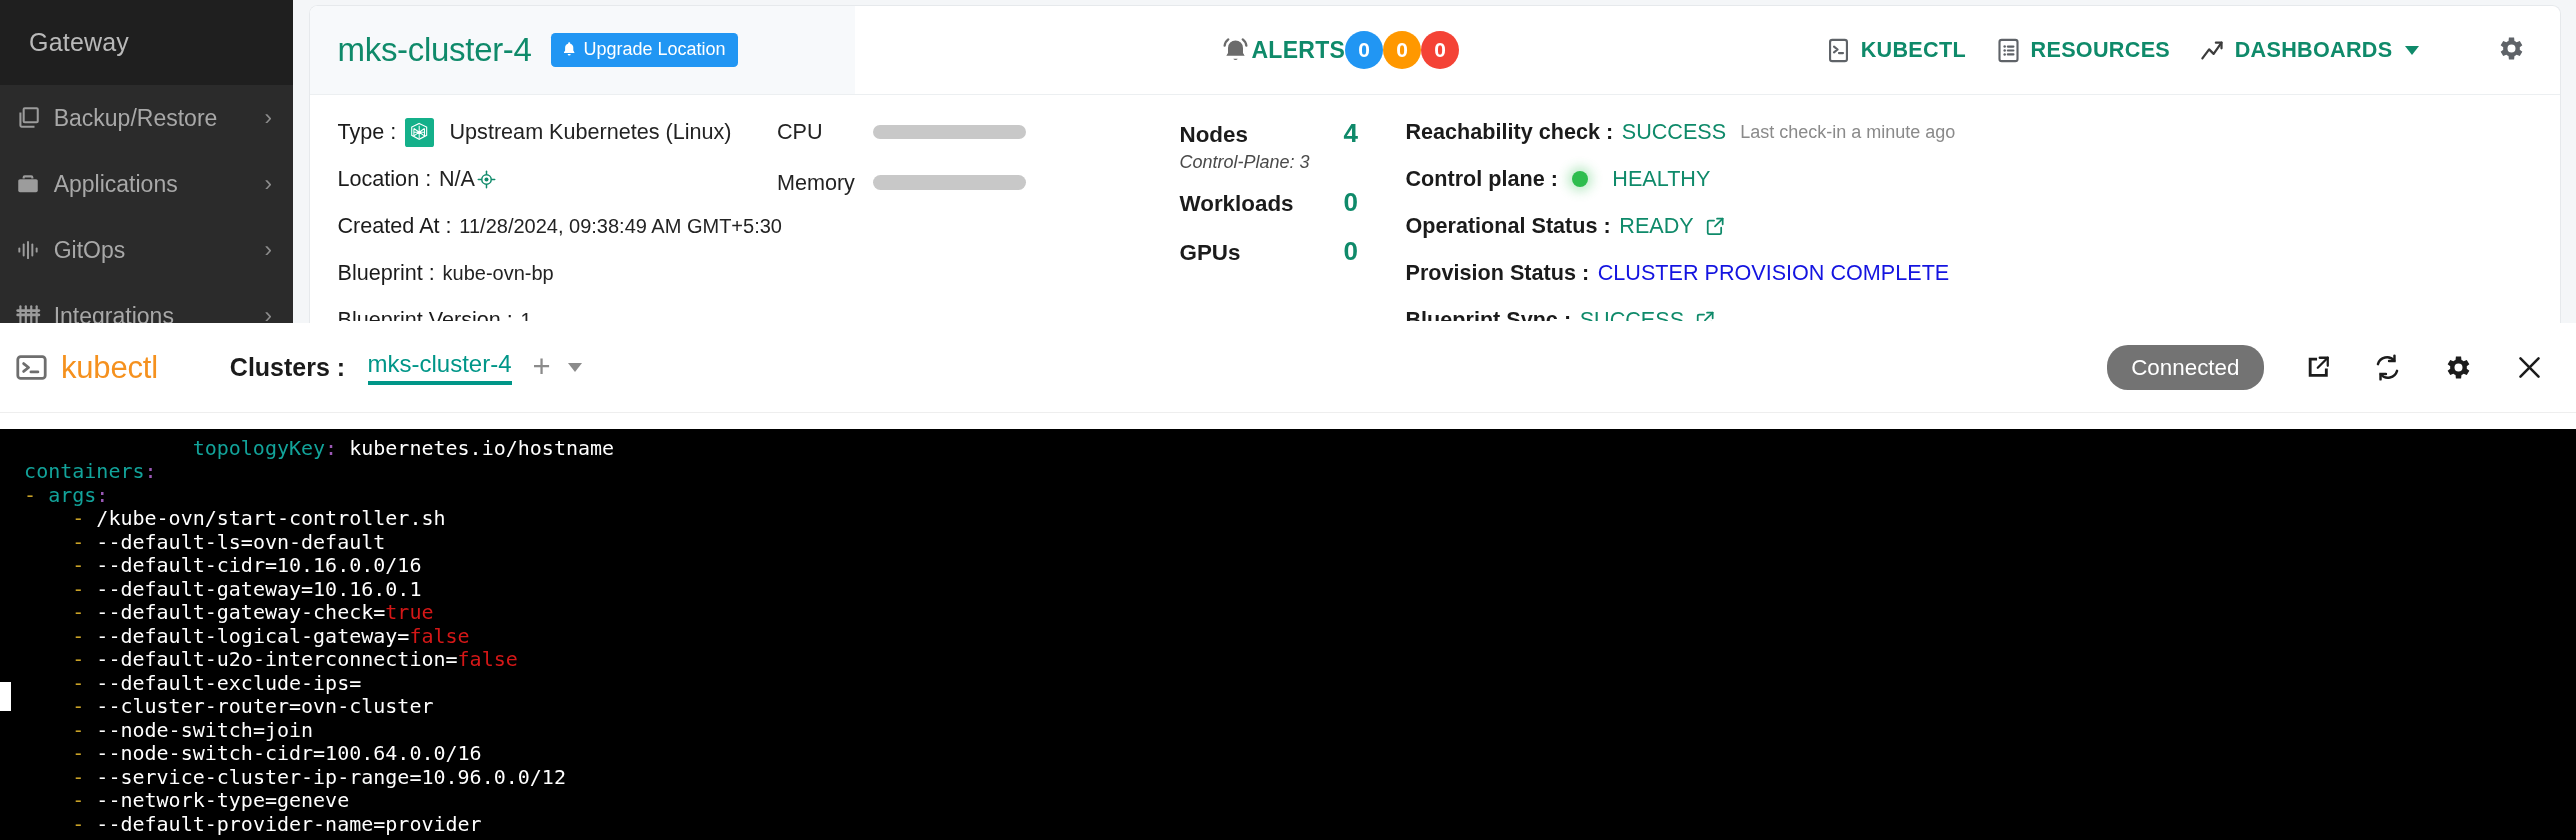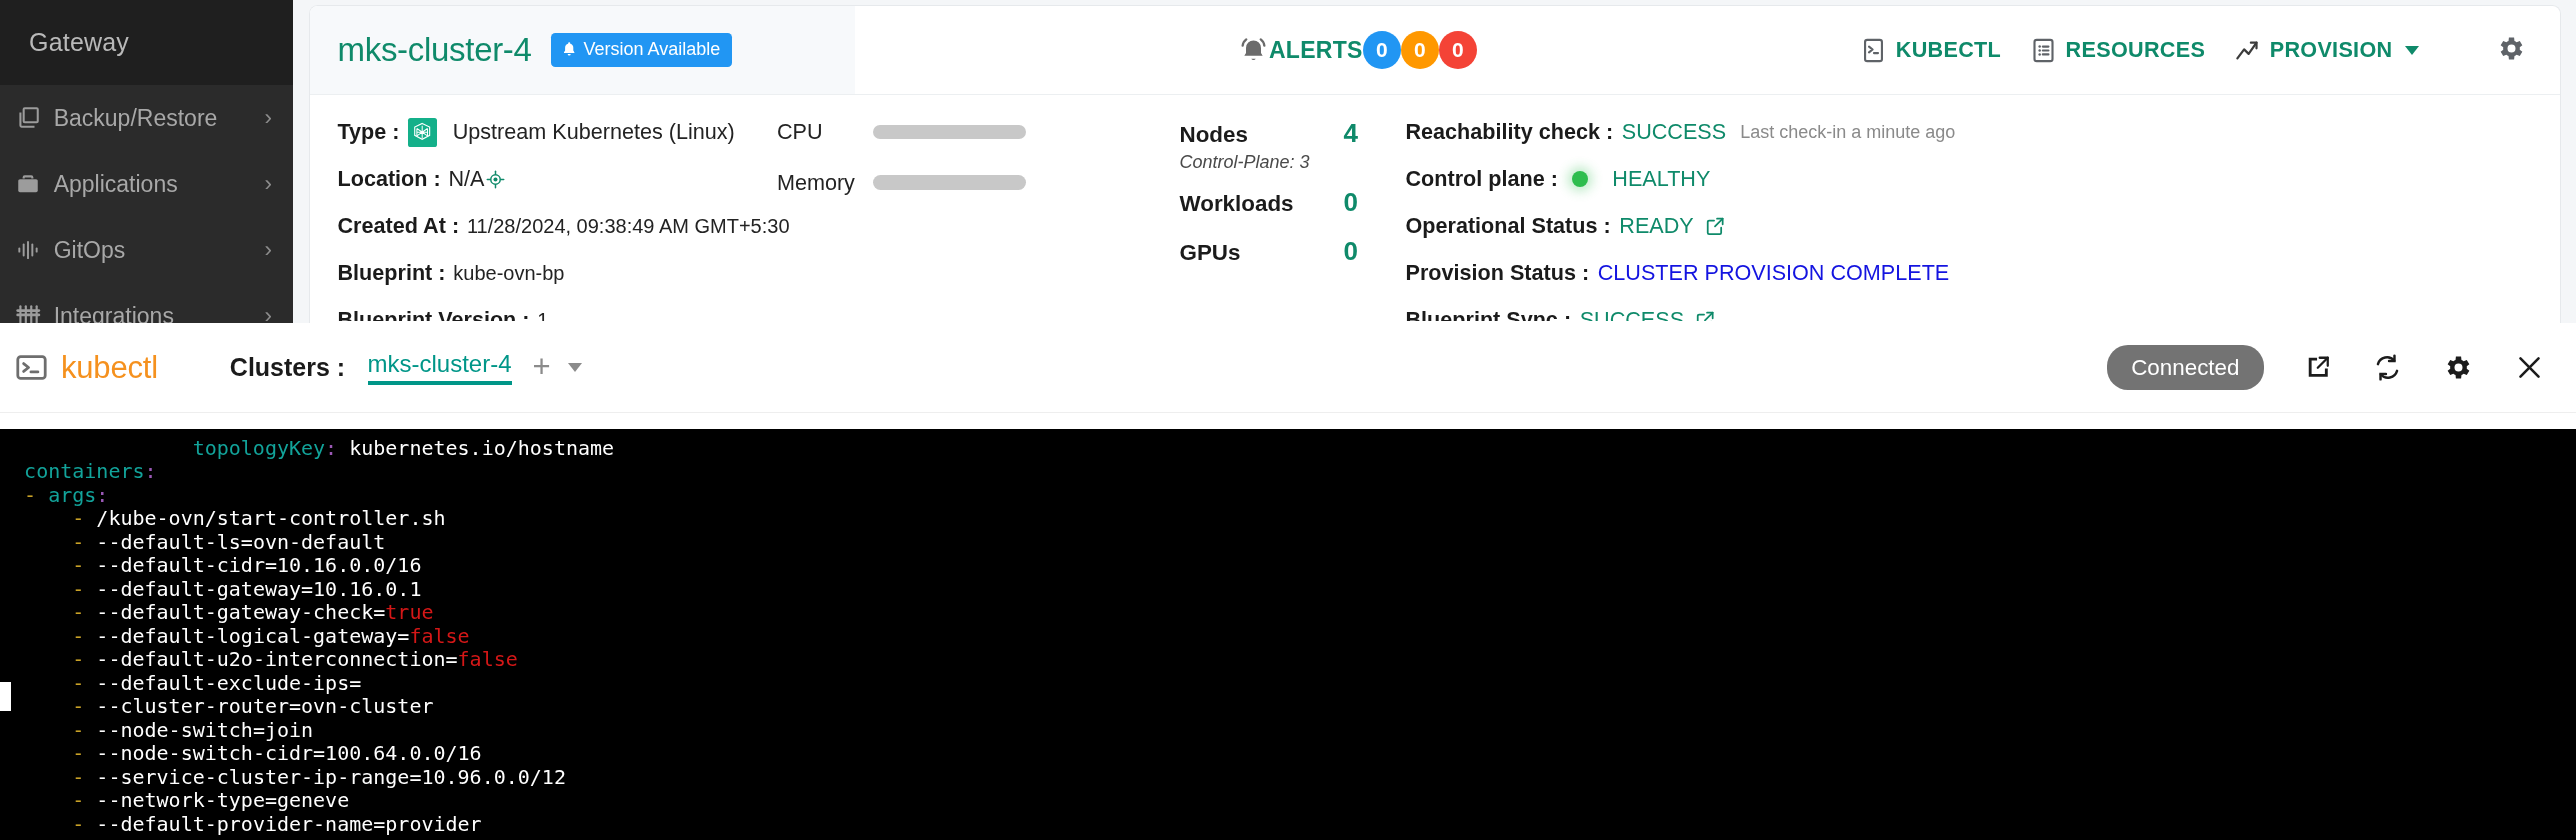--- a/index.html
+++ b/index.html
@@ -109,21 +109,21 @@
   
   .card-body {
     display: flex; padding: 22.4px 0 0 0; height: 233px;
   }
   .col-details { width: 457px; padding-left: 28px; }
   .col-meters  { width: 259px; padding-left: 10.4px; }
   .col-counts  { width: 380px; padding-left: 154px; }
   .col-status  { flex: 1; padding-left: 0px; }
 
   .kv { display: flex; align-items: center; margin-bottom: 18px; height: 29px; }
-  .kv-k { font-size: 21.6px; font-weight: bold; color: #1b1b1b; white-space: nowrap; }
+  .kv-k { font-size: 21.6px; font-weight: normal; color: #1b1b1b; white-space: nowrap; }
   .kv-v { font-size: 21.6px; color: #232323; margin-left: 7.8px; white-space: nowrap; }
   .kv-v.small { font-size: 20px; }
   .k8s-badge {
     width: 29px; height: 29px; background: #14b08a; border-radius: 2.6px;
     margin-left: 8.6px; margin-right: 7.8px;
     display: inline-flex; align-items: center; justify-content: center;
   }
   .loc-target { margin-left: 0.9px; display: inline-flex; align-items: center; }
 
   .meter-row { display: flex; align-items: center; margin-bottom: 21.6px; height: 29px; }
@@ -284,21 +284,21 @@
     <div class="card">
 
       <div class="card-head">
 
         <div class="title-zone">
           <span class="cluster-title">mks-cluster-4</span>
           <span class="upgrade-badge">
             <svg width="16.4" height="16.4" viewBox="0 0 24 24" fill="#ffffff">
               <path d="M12 2a1.6 1.6 0 0 1 1.6 1.6v.6A6 6 0 0 1 18 10v4l1.6 2.4v1H4.4v-1L6 14v-4a6 6 0 0 1 4.4-5.8v-.6A1.6 1.6 0 0 1 12 2zM9.8 19h4.4a2.2 2.2 0 0 1-4.4 0z"></path>
             </svg>
-            <span>Version Available</span>
+            <span>Upgrade Location</span>
           </span>
         </div>
 
         <div class="alerts-zone">
           <div class="alerts-inner">
             <span style="display:flex;">
               <svg width="31" height="31" viewBox="0 0 24 24" fill="none" stroke="#6b6b6b" stroke-width="1.8" stroke-linecap="round">
                 <path d="M6.2 10a5.8 5.8 0 0 1 11.6 0v4l1.3 2.1H4.9L6.2 14z" fill="#6b6b6b" stroke="none"></path>
                 <path d="M10.3 18.4a1.9 1.9 0 0 0 3.4 0" fill="#6b6b6b" stroke="none"></path>
                 <path d="M3.6 8.2A7.2 7.2 0 0 1 6.4 3.4"></path>
@@ -343,21 +343,21 @@
             </span>
             <span>RESOURCES</span>
           </div>
           <div class="action-btn">
             <span class="action-icon">
               <svg width="27" height="27" viewBox="0 0 24 24" fill="none" stroke="#3c3c3c" stroke-width="2" stroke-linecap="round" stroke-linejoin="round">
                 <polyline points="3,19 9,11 13,15 20,5"></polyline>
                 <polyline points="15,5 20,5 20,10"></polyline>
               </svg>
             </span>
-            <span>PROVISION</span>
+            <span>DASHBOARDS</span>
             <span class="caret-dn"></span>
           </div>
           <div class="gear-btn">
             <span>
               <svg width="31" height="31" viewBox="0 0 24 24" fill="#5f6368">
                 <path d="M19.4 13a7.8 7.8 0 0 0 0-2l2-1.5-2-3.4-2.4 1a7.6 7.6 0 0 0-1.7-1L15 3.4h-4l-.3 2.7a7.6 7.6 0 0 0-1.7 1l-2.4-1-2 3.4L6.6 11a7.8 7.8 0 0 0 0 2l-2 1.5 2 3.4 2.4-1c.5.4 1.1.8 1.7 1l.3 2.7h4l.3-2.7c.6-.2 1.2-.6 1.7-1l2.4 1 2-3.4zM13 15.1a3.1 3.1 0 1 1 0-6.2 3.1 3.1 0 0 1 0 6.2z" transform="translate(-1 0)"></path>
               </svg>
             </span>
           </div>
         </div>

